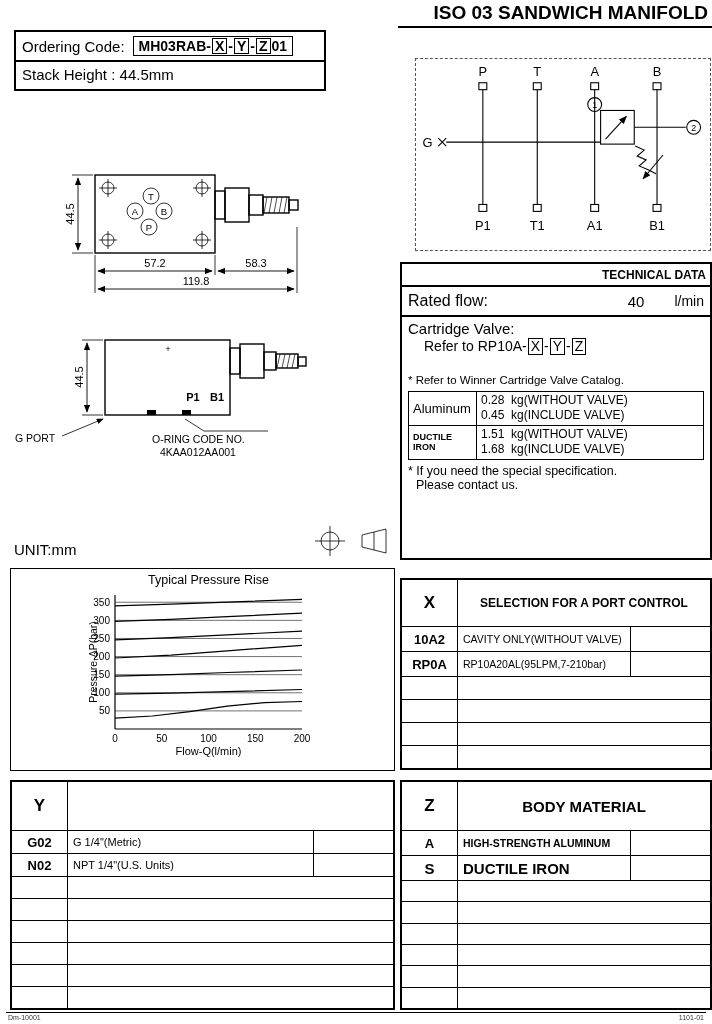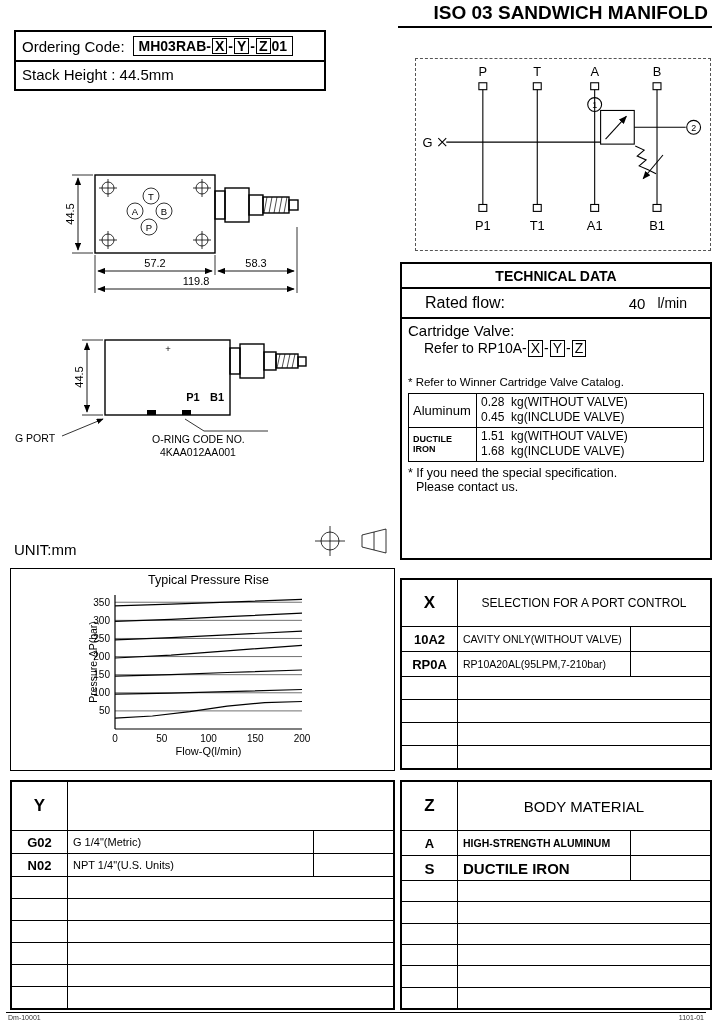--- a/index.html
+++ b/index.html
@@ -27,28 +27,28 @@
   .cap{font-size:10.5px}
   .unit{font-size:15px}
 
   .schematic{position:absolute;left:415px;top:58px;border:1px dashed #555;background:#fff}
   .sl{stroke:#000;stroke-width:1.1;fill:none}
   .schematic text{fill:#000}
   .stx{font-size:13px;text-anchor:middle}
   .snum{font-size:9px;text-anchor:middle}
 
   .tech-box{position:absolute;left:400px;top:262px;width:312px;height:298px;border:2px solid #000;display:flex;flex-direction:column;background:#fff}
-  .tech-title{text-align:center;font-weight:bold;font-size:14px;padding:4px 4px 3px;border-bottom:2px solid #000}
+  .tech-title{text-align:right;font-weight:bold;font-size:12px;padding:4px 4px 3px;border-bottom:2px solid #000}
   .tech-press{padding:3px 6px 4px;border-bottom:2px solid #000}
   .tp-row{display:flex;justify-content:space-between;align-items:center;font-size:13px}
   .tp-row .val{font-size:15px}
   .tp-row.second{margin-top:2px}
   .two-line div{line-height:1.2}
-  .tech-flow{display:flex;align-items:center;padding:5px 23px;border-bottom:2px solid #000;font-size:16px}
-  .tech-flow .fv{margin-left:auto;margin-right:12px;font-size:15px}
+  .tech-flow{display:flex;align-items:center;padding:5px 6px;border-bottom:2px solid #000;font-size:16px}
+  .tech-flow .fv{margin-left:auto;margin-right:30px;font-size:15px}
   .tech-flow .fu{font-size:14px}
   .tech-cart{padding:3px 6px 2px}
   .cart-l1{font-size:15px}
   .cart-refer{font-size:14px;padding-left:16px;margin-top:1px;white-space:pre}
   .cart-note{font-size:11.5px;margin-top:19px}
   .weight-table{border-collapse:collapse;margin:3px 6px 2px}
   .weight-table td{border:1.4px solid #000;padding:1px 4px;vertical-align:middle}
   .wt-mat{font-size:13px;width:68px}
   .weight-table tr:nth-child(2) .wt-mat{font-size:9px;font-weight:bold}
   .wt-val div{font-size:12px;line-height:1.3;white-space:pre}
@@ -56,21 +56,21 @@
   .tech-foot .indent{padding-left:8px}
 
   .chart-box{position:absolute;left:10px;top:568px;width:385px;height:203px;border:1px solid #000;background:#fff}
 
   .sel-table{position:absolute;border:2px solid #000;display:flex;flex-direction:column;background:#fff}
   .tbl-x{left:400px;top:578px;width:312px;height:192px}
   .tbl-y{left:10px;top:780px;width:385px;height:230px}
   .tbl-z{left:400px;top:780px;width:312px;height:230px}
   .sel-hdr{display:flex;align-items:stretch;flex:0 0 auto}
   .sel-hdr .sel-key{display:flex;align-items:center;justify-content:center;font-weight:bold;font-size:17px;width:56px;border-right:1px solid #000}
-  .sel-hdr .sel-title{flex:1;display:flex;align-items:center;justify-content:center;font-weight:normal;text-align:center}
+  .sel-hdr .sel-title{flex:1;display:flex;align-items:center;justify-content:center;font-weight:bold;text-align:center}
   .sel-row{display:flex;border-top:1px solid #000;min-height:0}
   .sel-row .sel-key{width:56px;border-right:1px solid #000;display:flex;align-items:center;justify-content:center;font-weight:bold;font-size:13px}
   .sel-desc{flex:1;display:flex;align-items:center;padding-left:5px;font-size:10.5px}
   .sel-tail{width:80px;border-left:1px solid #000}
   .sel-row.empty{flex:1 1 0}
   .tbl-x .sel-hdr{height:46px}.tbl-x .sel-title{font-size:12px}.tbl-x .sel-row.data{flex:0 0 25px}
   .tbl-y .sel-hdr{height:48px}.tbl-y .sel-title{font-size:15px}.tbl-y .sel-row.data{flex:0 0 23px}.tbl-y .sel-desc{font-size:11px}
   .tbl-z .sel-hdr{height:48px}.tbl-z .sel-title{font-size:15px}.tbl-z .sel-row.data{flex:0 0 25px}
   .tbl-z .sel-desc{font-weight:bold;font-size:10.5px}
   .tbl-z .sel-row.big .sel-desc{font-size:15px}

